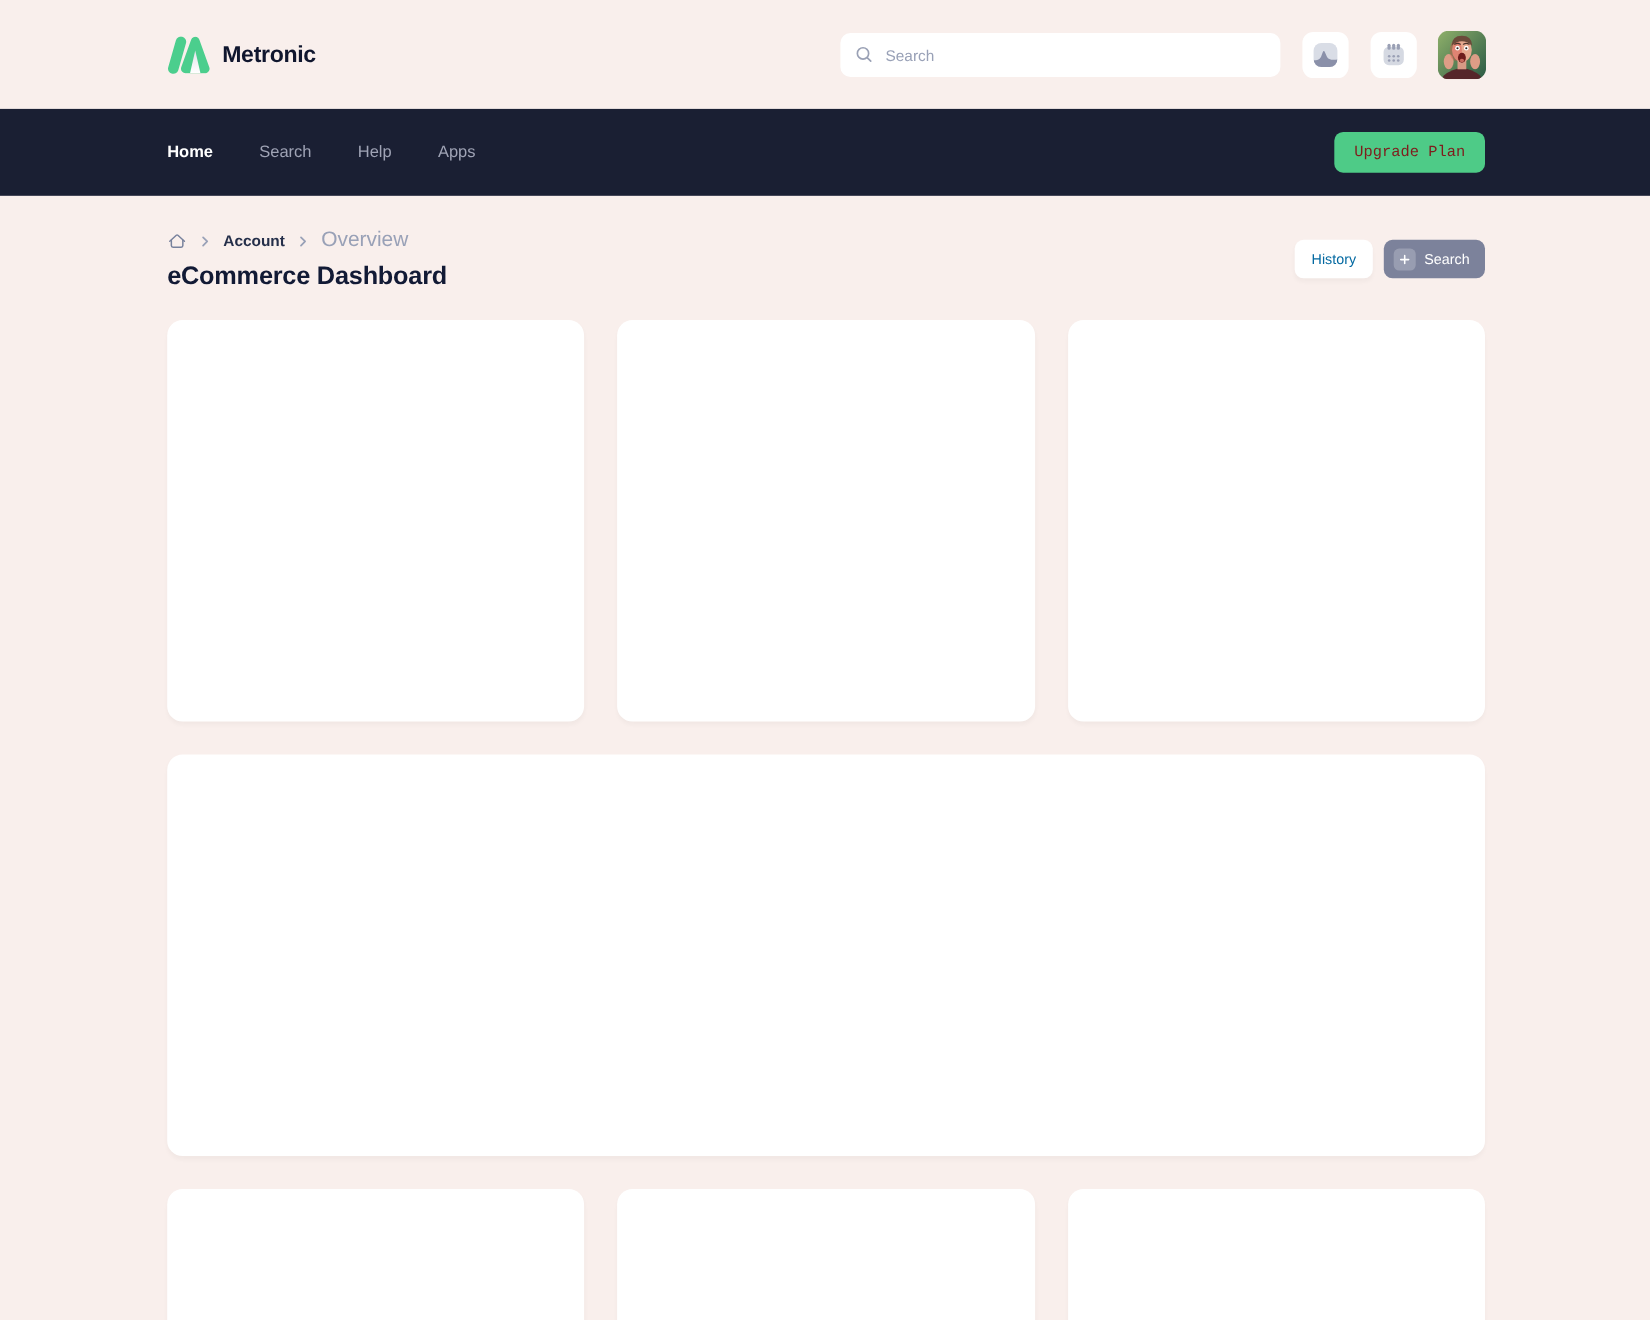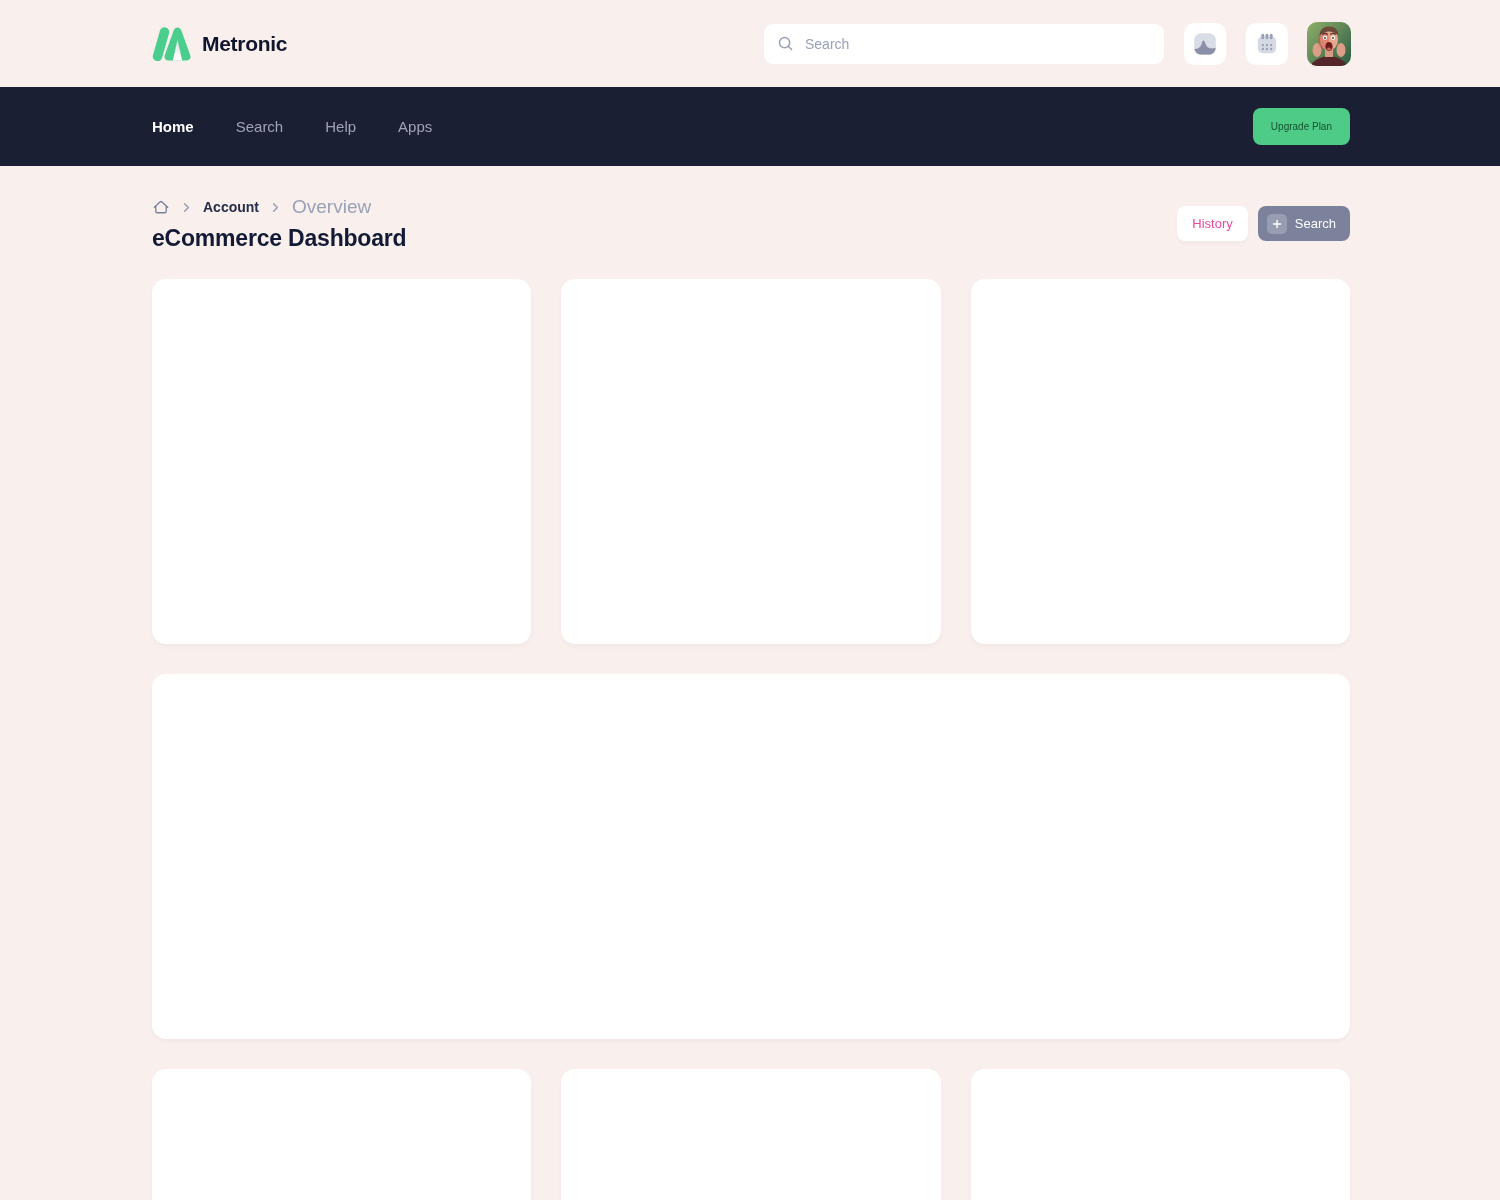--- a/index.html
+++ b/index.html
@@ -5,21 +5,21 @@
   * { margin: 0; padding: 0; box-sizing: border-box; }
   html, body { width: 1500px; height: 1200px; overflow: hidden; }
   body {
     background: #f9efec;
     font-family: "Liberation Sans", sans-serif;
     color: #121a35;
   }
 
   
   .topbar {
-    height: 87px;
+    height: 99px;
     display: flex;
     align-items: center;
     padding: 0 149px 0 152px;
   }
   .brand { display: flex; align-items: center; cursor: pointer; }
   .brand-text {
     font-size: 21px;
     font-weight: 700;
     color: #10162e;
     margin-left: 10px;
@@ -85,23 +85,23 @@
     cursor: pointer;
   }
   .nav-item.active { color: #ffffff; font-weight: 600; }
   .upgrade-btn {
     margin-left: auto;
     height: 37px;
     padding: 0 18px;
     border: none;
     border-radius: 8px;
     background: #4ecb87;
-    color: #14532d;
-    font-family: Liberation Sans, sans-serif;
-    font-size: 10px;
+    color: #7f1d1d;
+    font-family: Liberation Mono, monospace;
+    font-size: 14px;
     font-weight: 500;
     cursor: pointer;
   }
 
   
   .content { padding: 29px 150px 0 152px; }
   .page-head { display: flex; align-items: center; justify-content: space-between; }
   .breadcrumb { display: flex; align-items: center; gap: 9px; height: 24px; text-align: center; }
   .crumb-home { display: flex; align-items: center; cursor: pointer; }
   .crumb-link { font-size: 14px; font-weight: 600; color: #252f4a; cursor: pointer; }
@@ -113,21 +113,21 @@
     color: #121a35;
     letter-spacing: -0.2px;
   }
   .head-actions { display: flex; align-items: center; gap: 10px; }
   .btn-history {
     height: 35px;
     padding: 0 15px;
     border: none;
     border-radius: 8px;
     background: #ffffff;
-    color: #ec4899;
+    color: #0369a1;
     font-family: "Liberation Sans", sans-serif;
     font-size: 13px;
     font-weight: 500;
     cursor: pointer;
     box-shadow: 0 3px 4px rgba(0,0,0,0.03);
   }
   .btn-invite {
     height: 35px;
     padding: 0 14px 0 9px;
     border: none;

